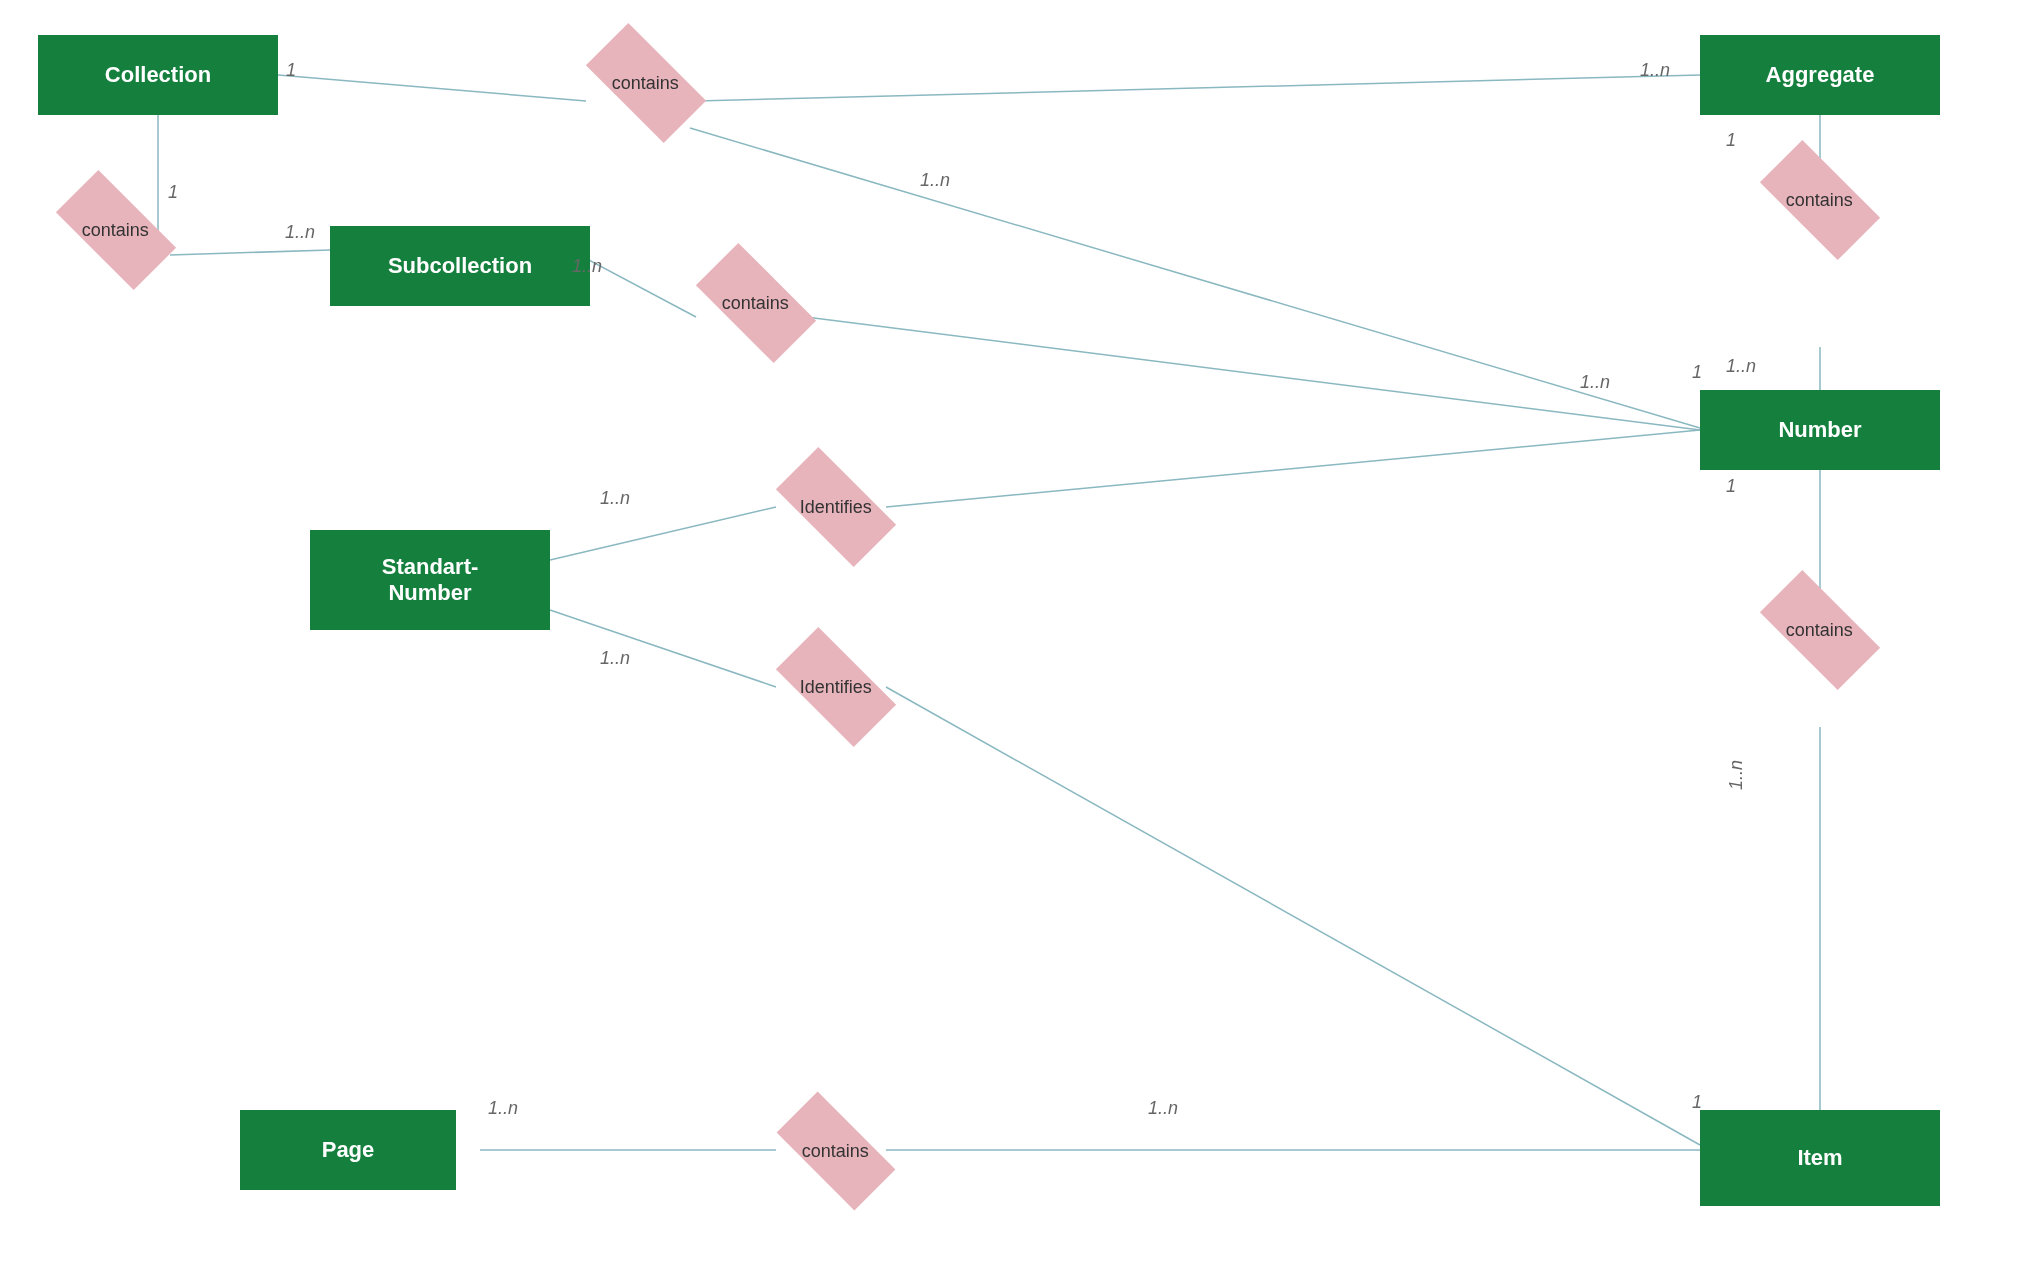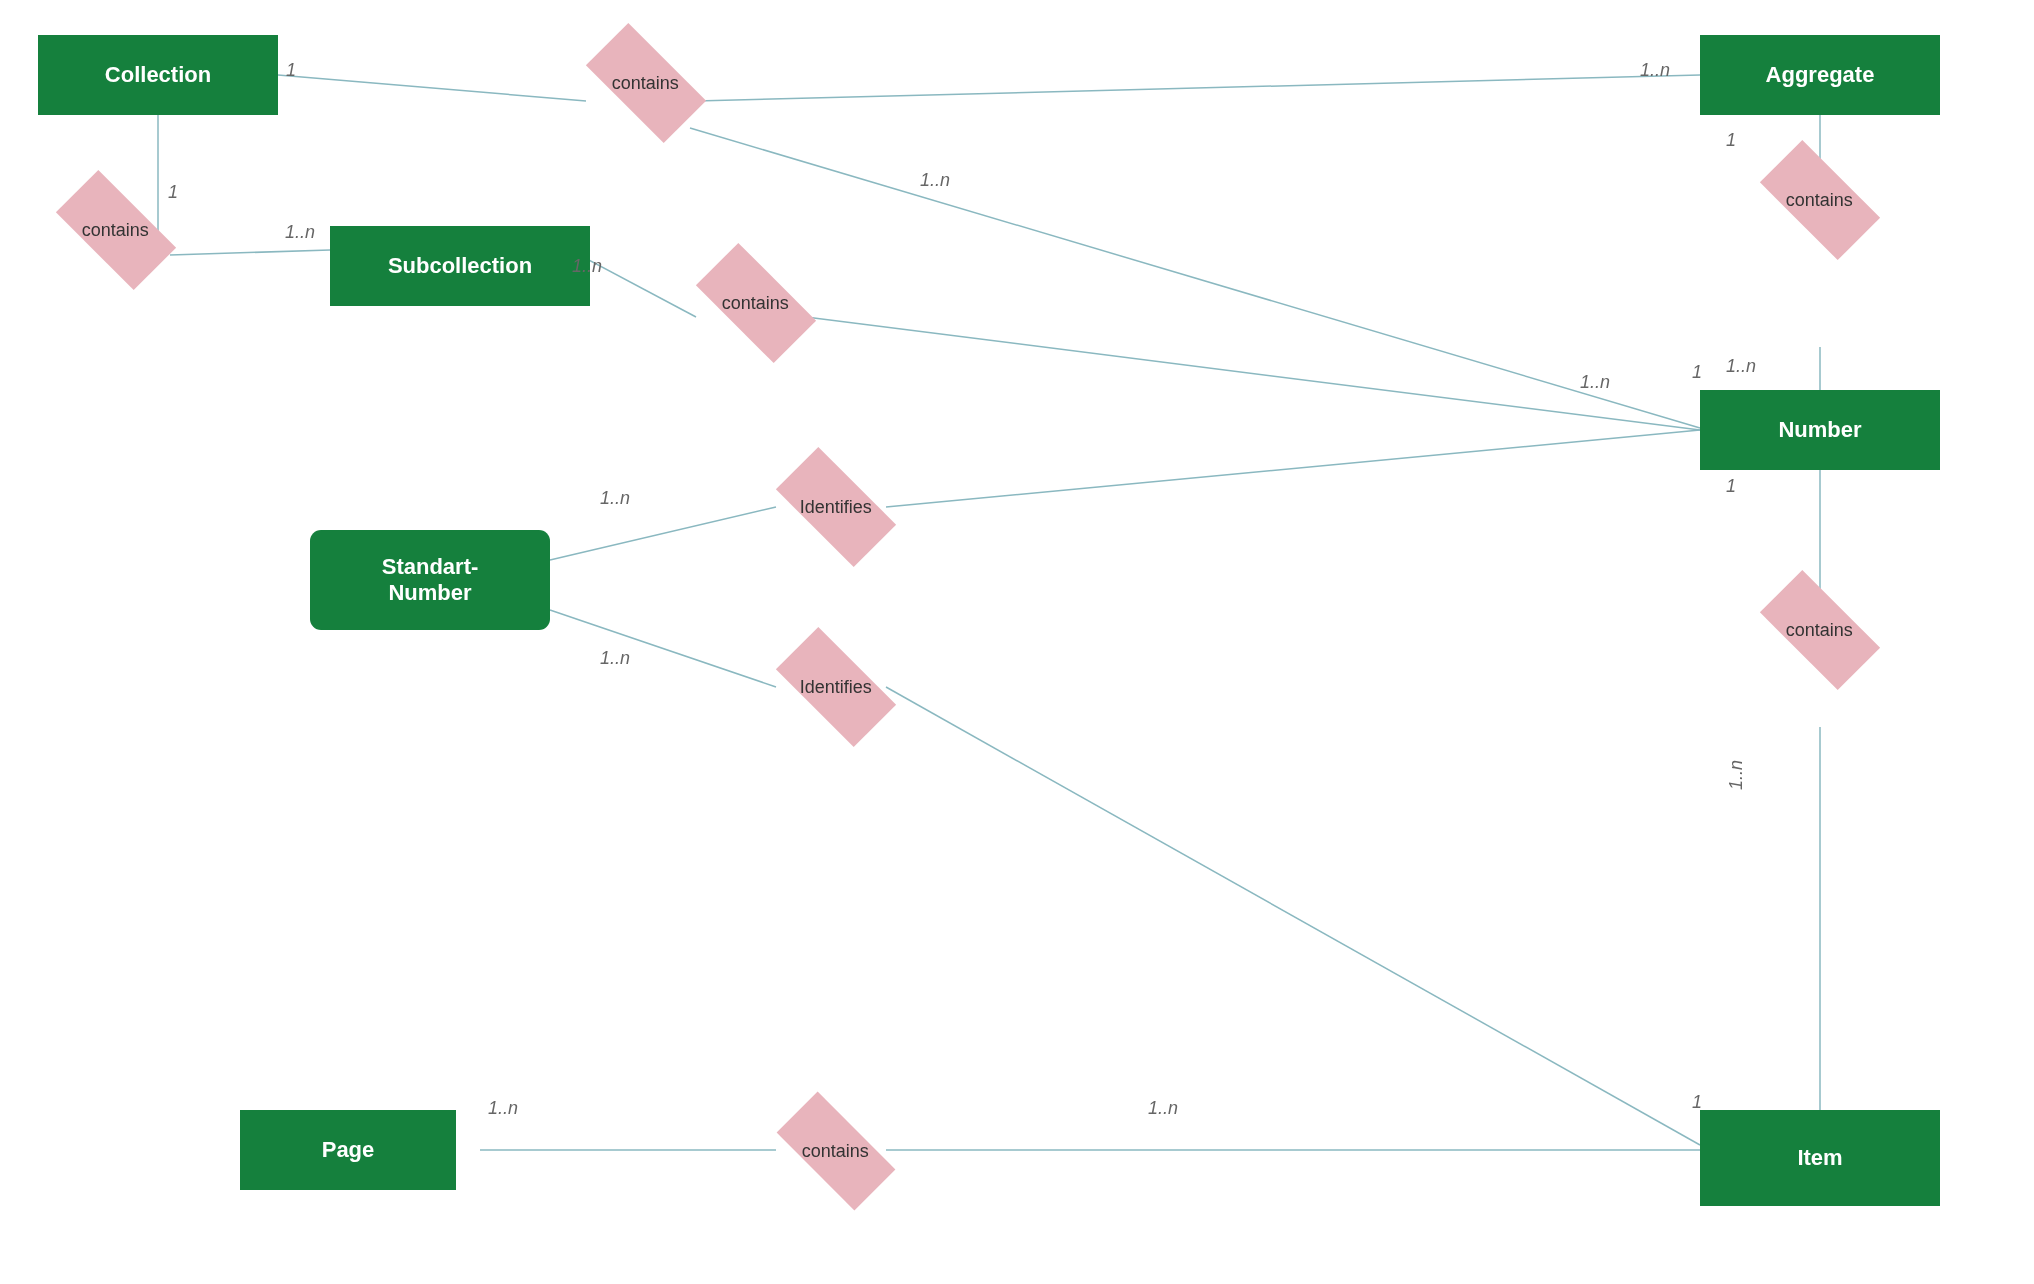--- a/index.html
+++ b/index.html
@@ -118,21 +118,21 @@
   </div>
 
   <div class="entity" style="left:330px; top:210px; width:260px; height:80px;margin-top:16px;">
     <span>Subcollection</span>
   </div>
 
   <div class="entity" style="left:1700px; top:390px; width:240px; height:80px;">
     <span>Number</span>
   </div>
 
-  <div class="entity" style="left:310px; top:530px; width:240px; height:100px;border-radius:11px;">
+  <div class="entity" style="left:310px; top:530px; width:240px; height:100px;">
     <span>Standart-<br>Number</span>
   </div>
 
   <div class="entity" style="left:240px; top:1110px; width:216px; height:80px;">
     <span>Page</span>
   </div>
 
   <div class="entity" style="left:1700px; top:1110px; width:240px; height:96px;">
     <span>Item</span>
   </div>

